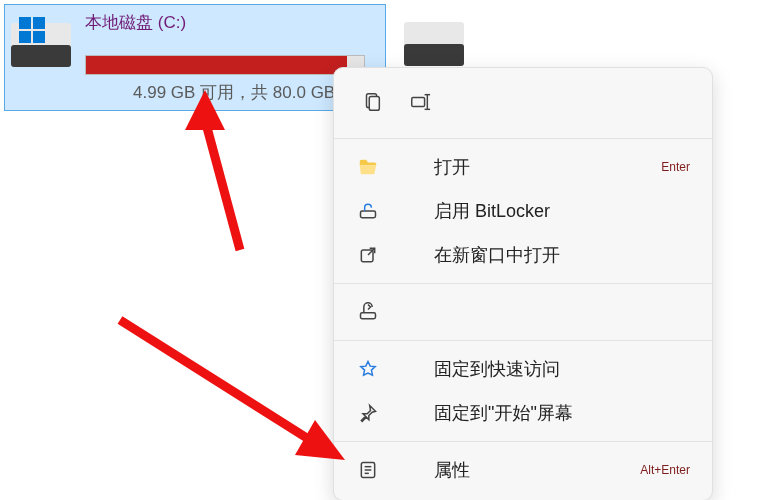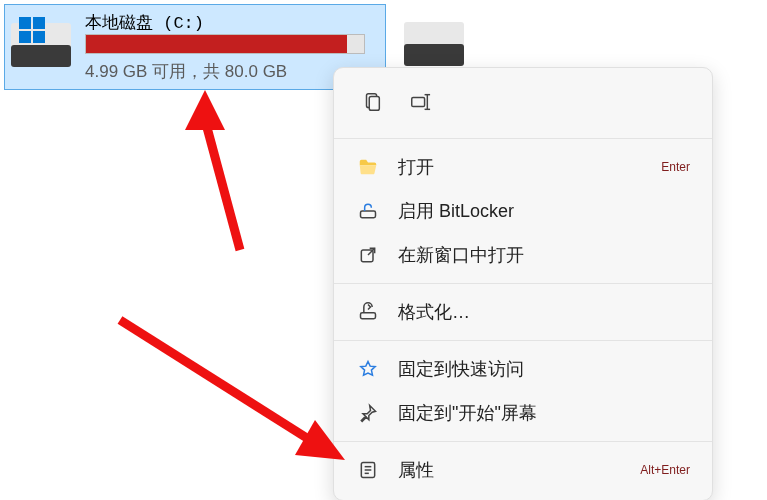--- a/index.html
+++ b/index.html
@@ -54,39 +54,39 @@
     height: 26px;
     display: grid;
     grid-template-columns: 1fr 1fr;
     grid-template-rows: 1fr 1fr;
     gap: 2px;
   }
   .drive-icon .win div { background: #0078d4; }
   .drive-info { flex: 1; }
   .drive-name {
     font-size: 17px;
-    color: #000000;
-    margin-bottom: 0;
-    font-family: Liberation Mono, monospace;
+    color: #701a75;
+    margin-bottom: 21px;
   }
   .bar {
     width: 280px;
     height: 20px;
     background: #e6e6e6;
     border: 1px solid #bbb;
     position: relative;
     margin-bottom: 6px;
   }
   .bar-fill {
     position: absolute;
     left: 0; top: 0; bottom: 0;
   }
   .drive-free {
     font-size: 17px;
     color: #5a5a5a;
+    margin-left: 48px;
   }
   
   .menu {
     position: absolute;
     left: 333px;
     top: 67px;
     width: 380px;
     background: #f7f7f7;
     border: 1px solid #e0e0e0;
     border-radius: 10px;
@@ -110,20 +110,21 @@
     height: 1px;
     background: #e3e3e3;
     margin: 6px 0;
   }
   .menu-item {
     display: flex;
     align-items: center;
     padding: 10px 22px;
     font-size: 18px;
     color: #222;
+    gap: 36px;
   }
   .menu-item .mi-icon {
     width: 24px;
     height: 24px;
     margin-right: 18px;
     display: flex;
     align-items: center;
     justify-content: center;
     flex-shrink: 0;
   }
@@ -220,21 +221,20 @@
   <div class="menu-sep"></div>
 
   <div class="menu-item">
     <span class="mi-icon">
       <svg width="20" height="20" viewBox="0 0 24 24" fill="none" stroke="#444" stroke-width="1.8">
         <rect x="3" y="13" width="18" height="7" rx="2"></rect>
         <path d="M7 13V6a5 5 0 0 1 10 0"></path>
         <path d="M12 3l3 3-3 3"></path>
       </svg>
     </span>
-    <span class="mi-label">格式化…</span>
   </div>
 
   <div class="menu-sep"></div>
 
   <div class="menu-item">
     <span class="mi-icon">
       <svg width="20" height="20" viewBox="0 0 24 24" fill="none" stroke="#2b7de0" stroke-width="1.8">
         <path d="M12 3l2.6 5.6 6 .6-4.5 4.1 1.3 6L12 16.8 6.6 19.3l1.3-6L3.4 9.2l6-.6z"></path>
       </svg>
     </span>

